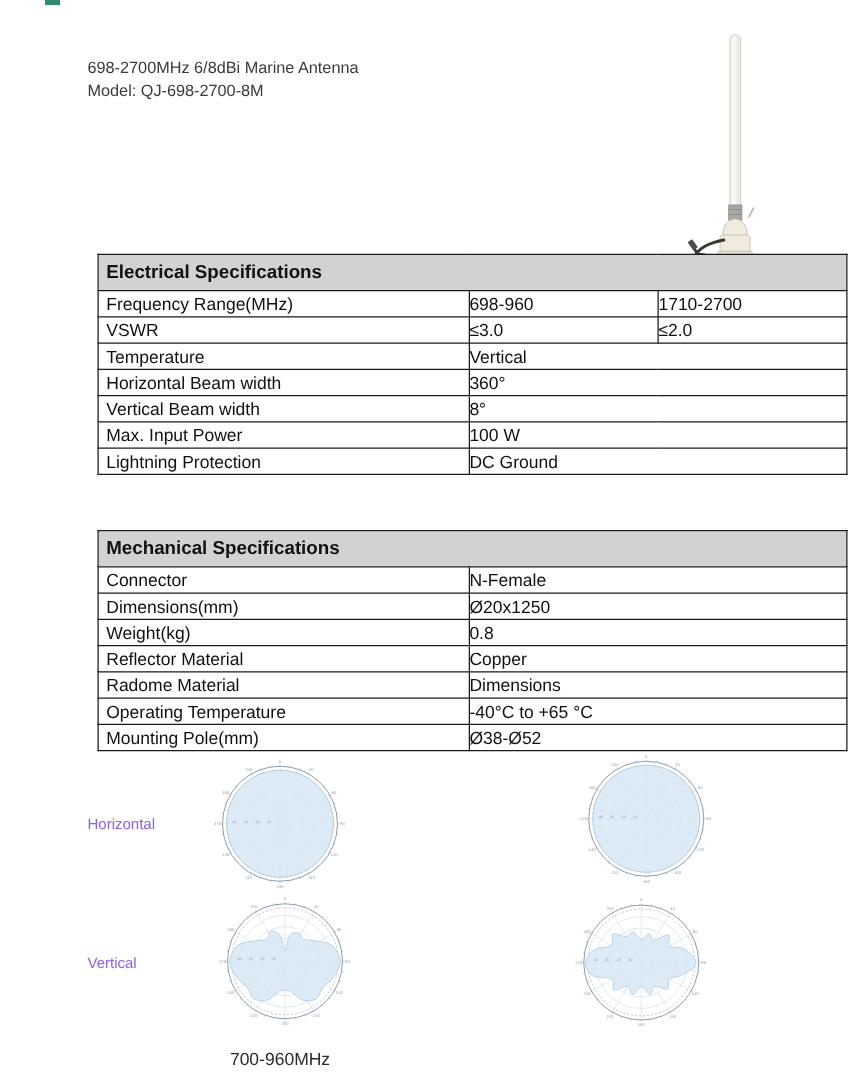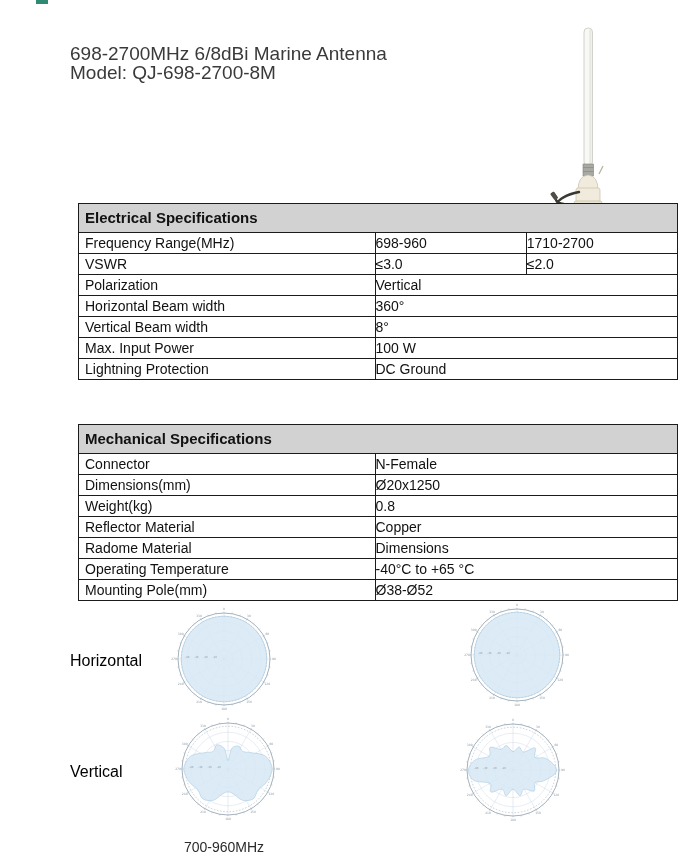--- a/index.html
+++ b/index.html
@@ -1,31 +1,31 @@
 <!DOCTYPE html>
 <html><head>
 <meta charset="utf-8">
 <style>
   html,body{margin:0;padding:0;background:#fff;}
   .page{position:relative;width:691px;height:865px;background:#ffffff;overflow:hidden;
         font-family:"Liberation Sans", sans-serif;color:#222;}
   .brand-mark{position:absolute;left:36px;top:0;width:12px;height:4px;background:#2f8a74;}
   .title-block{position:absolute;left:70px;top:44px;}
-  .title-line{font-size:19px;line-height:19px;color:#3a3a3a;}
+  .title-line{font-size:13px;line-height:19px;color:#3a3a3a;}
   
   table.spec{position:absolute;left:48px;width:600px;border-collapse:collapse;table-layout:fixed;
              font-size:14px;color:#111;margin-left:30px;}
   table.spec td{border:1px solid #1b1b1b;padding:0 0 0 6px;height:20px;line-height:20px;
                 white-space:nowrap;overflow:hidden;}
   table.spec td.c{text-align:left;padding:0;}
   table.spec tr.hdr td{background:#d2d2d2;font-weight:bold;font-size:15px;height:28px;line-height:28px;}
   table.electrical{top:203px;}
   table.mechanical{top:424px;}
   
-  .pat-label{position:absolute;font-size:16px;color:#000000;}
+  .pat-label{position:absolute;font-size:12px;color:#8b5cf6;}
   .pat-label.h{left:70px;top:652px;}
   .pat-label.v{left:70px;top:763px;}
   .chart{position:absolute;width:110px;height:110px;}
   .chart.c0{left:169px;top:604px;}
   .chart.c1{left:462px;top:600px;}
   .chart.c2{left:173px;top:714px;}
   .chart.c3{left:458px;top:715px;}
   svg text{font-family:"DejaVu Sans", sans-serif;}
   .freq-label{position:absolute;width:110px;text-align:center;font-size:14px;color:#2b2b2b;}
   .freq-label.f0{left:169px;top:839px;}
@@ -80,21 +80,21 @@
       <td>Frequency Range(MHz)</td>
       <td class="c">698-960</td>
       <td class="c">1710-2700</td>
     </tr>
     <tr>
       <td>VSWR</td>
       <td class="c">≤3.0</td>
       <td class="c">≤2.0</td>
     </tr>
     <tr>
-      <td>Polarization</td>
+      <td>Temperature</td>
       <td class="c" colspan="2">Vertical</td>
     </tr>
     <tr>
       <td>Horizontal Beam width</td>
       <td class="c" colspan="2">360°</td>
     </tr>
     <tr>
       <td>Vertical Beam width</td>
       <td class="c" colspan="2">8°</td>
     </tr>

